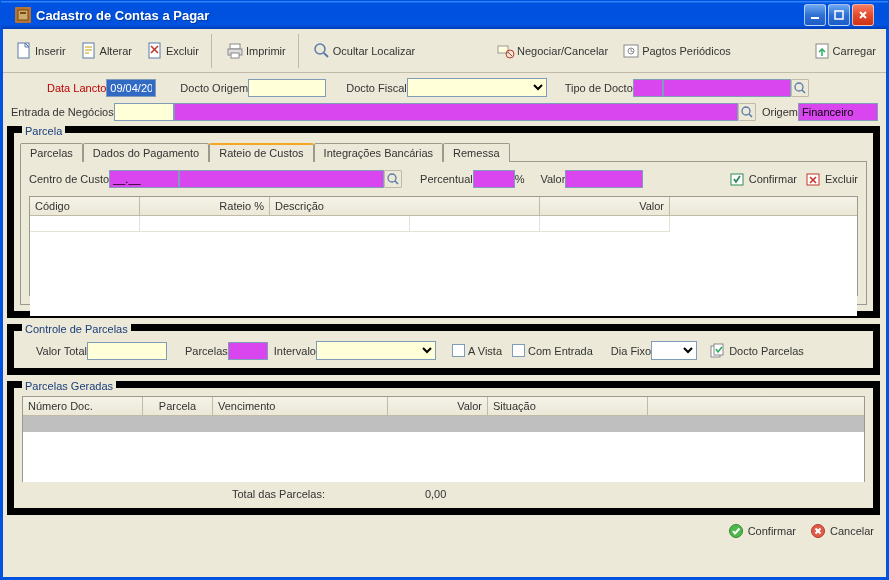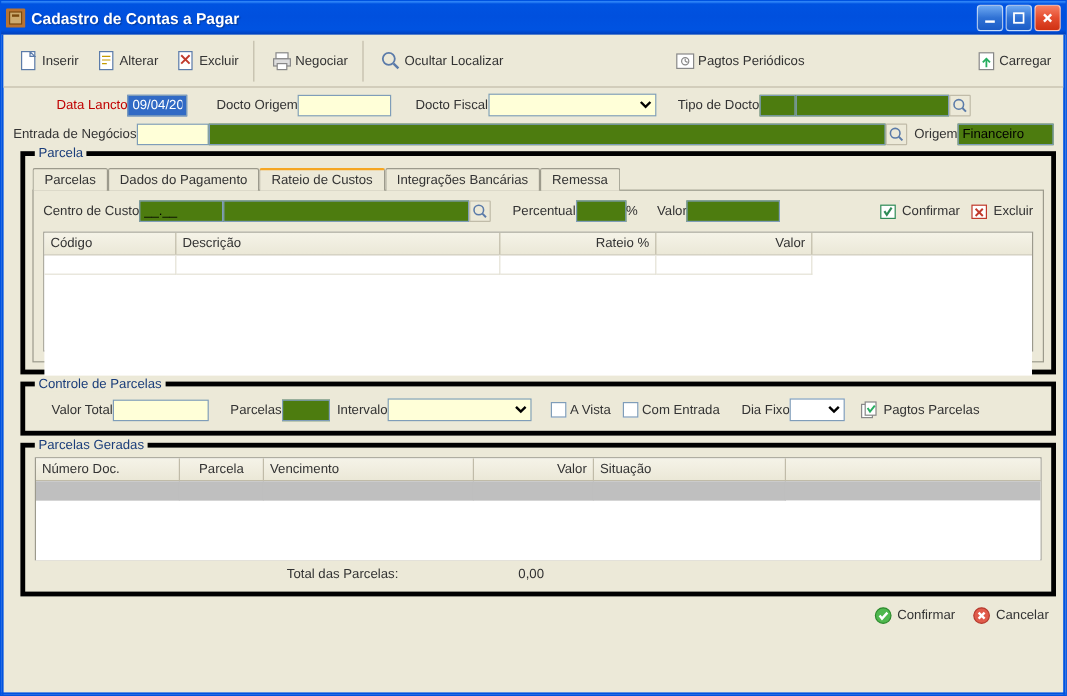--- a/index.html
+++ b/index.html
@@ -1,45 +1,45 @@
 <!DOCTYPE html>
 <html><head>
 <meta charset="utf-8">
 <style>
 * { box-sizing: border-box; margin: 0; padding: 0; }
 body { font-family: Tahoma, Arial, sans-serif; font-size: 11px; background: #0053e1; overflow: hidden; width: 889px; height: 580px; }
 
 .window { width: 889px; height: 580px; display: flex; flex-direction: column; border: 1px solid #0053e1; }
 
-.titlebar { height: 28px; background: linear-gradient(to bottom, #3e95ff 0%, #0053e1 8%, #0050de 45%, #0053e1 85%, #003db8 100%); display: flex; align-items: center; padding: 0 4px; color: white; font-weight: bold; font-size: 13px; }
+.titlebar { height: 28px; background: linear-gradient(to bottom, #3e95ff 0%, #0053e1 8%, #0050de 45%, #0053e1 85%, #003db8 100%); display: flex; align-items: center; padding: 0 14px; color: white; font-weight: bold; font-size: 13px; }
 .titlebar .app-icon { width: 16px; height: 16px; margin-right: 5px; background: #b87333; border-radius: 1px; display: flex; align-items: center; justify-content: center; font-size: 10px; }
 .titlebar .title-text { flex: 1; text-shadow: 1px 1px 1px rgba(0,0,0,.3); }
 .titlebtn { width: 22px; height: 22px; margin-left: 2px; border-radius: 3px; display: flex; align-items: center; justify-content: center; font-size: 11px; font-weight: bold; cursor: pointer; color: white; border: 1px solid rgba(255,255,255,.6); }
 .titlebtn.min, .titlebtn.max { background: linear-gradient(to bottom, #6da8f2 0%, #2f71d4 50%, #1b5cc7 100%); }
 .titlebtn.close { background: linear-gradient(to bottom, #f67e62 0%, #e44c2e 50%, #cf3113 100%); }
 
 .client { flex: 1; background: #ece9d8; border: 2px solid #0053e1; border-top: none; display: flex; flex-direction: column; padding: 0; }
 
 .toolbar { height: 44px; background: #ece9d8; display: flex; align-items: center; padding: 2px 4px; border-bottom: 1px solid #c0bba8; }
 .tbtn { display: flex; align-items: center; justify-content: center; padding: 2px 6px; cursor: pointer; color: #1b5cc7; font-size: 10px; }
 .tbtn .ico { width: 22px; height: 22px; display: flex; align-items: center; justify-content: center; }
 .tbtn .lbl { margin-top: 1px; }
 .tspacer { flex: 1; }
 
 .row { display: flex; align-items: center; padding: 3px 8px; gap: 0; flex-wrap: nowrap; }
 .lbl-red { color: #c00000; font-size: 11px; }
 .lbl { color: #333; font-size: 11px; white-space: nowrap; }
 
-input[type=text].fld { height: 18px; border: 1px solid #7f9db9; padding: 1px 3px; font-size: 11px; font-family: Tahoma, Arial, sans-serif; background: #4d7c0f; }
+input[type=text].fld { height: 18px; border: 1px solid #7f9db9; padding: 1px 3px; font-size: 11px; font-family: Tahoma, Arial, sans-serif; background: #d946ef; }
 input[type=text].fld.yellow { background: #ffffd8; }
 input[type=text].fld.sel { background: #316ac5; color: white; }
 select.combo { height: 19px; border: 1px solid #7f9db9; font-size: 11px; font-family: Tahoma, Arial, sans-serif; background: #ffffd8; }
 select.combo.white { background: white; }
 
-.gbox { border: 4px solid #000000; margin: 2px 6px 4px 14px; padding: 6px 6px 6px 6px; position: relative; }
+.gbox { border: 7px solid #000000; margin: 2px 6px 4px 4px; padding: 6px 6px 6px 6px; position: relative; }
 .gbox > .gcap { position: absolute; top: -8px; left: 8px; background: #ece9d8; padding: 0 3px; color: #1a3d7a; font-size: 11px; }
 
 .tabs { display: flex; gap: 0; margin: 0 0 -1px 0; }
 .tab { border: 1px solid #9c9a8c; border-bottom: none; background: #ece9d8; padding: 3px 9px 3px 9px; font-size: 11px; cursor: pointer; border-radius: 2px 2px 0 0; margin-right: 0px; color: #333; }
 .tab.active { background: #ece9d8; border-top: 2px solid #f5a623; padding-top: 2px; position: relative; z-index: 2; }
 .tab-body { border: 1px solid #9c9a8c; background: #ece9d8; padding: 8px; }
 
 .minibtn { width: 18px; height: 18px; border: 1px solid #c0bba8; background: #ece9d8; display: inline-flex; align-items: center; justify-content: center; cursor: pointer; border-radius: 1px; }
 
 .linkbtn { display: inline-flex; align-items: center; gap: 4px; cursor: pointer; color: #333; font-size: 11px; }
@@ -125,33 +125,43 @@
       </div>
       <div style="width:1px;height:34px;background:#c0bba8;margin:0 6px;"></div>
       <div class="tbtn">
         <span class="ico">
             <svg width="20" height="20" viewBox="0 0 20 20">
               <rect x="5" y="3" width="10" height="5" fill="#fff" stroke="#888"></rect>
               <rect x="3" y="8" width="14" height="6" fill="#ddd" stroke="#888"></rect>
               <rect x="6" y="12" width="8" height="5" fill="#fff" stroke="#888"></rect>
             </svg>
           </span>
-        <span class="lbl">Negociar</span>
+        <span class="lbl">Imprimir</span>
       </div>
       <div style="width:1px;height:34px;background:#c0bba8;margin:0 6px;"></div>
       <div class="tbtn">
         <span class="ico">
             <svg width="20" height="20" viewBox="0 0 20 20">
               <circle cx="8" cy="8" r="5" fill="none" stroke="#5b7ba9" stroke-width="1.5"></circle>
               <line x1="12" y1="12" x2="16" y2="16" stroke="#5b7ba9" stroke-width="2"></line>
             </svg>
           </span>
         <span class="lbl">Ocultar Localizar</span>
       </div>
       <div class="tspacer"></div>
+      <div class="tbtn">
+        <span class="ico">
+            <svg width="20" height="20" viewBox="0 0 20 20">
+              <rect x="2" y="5" width="10" height="7" fill="#ffd" stroke="#999"></rect>
+              <circle cx="14" cy="13" r="4" fill="none" stroke="#c0392b"></circle>
+              <line x1="12" y1="11" x2="16" y2="15" stroke="#c0392b"></line>
+            </svg>
+          </span>
+        <span class="lbl">Negociar/Cancelar</span>
+      </div>
       <div class="tbtn">
         <span class="ico">
             <svg width="20" height="20" viewBox="0 0 20 20">
               <rect x="3" y="4" width="14" height="12" fill="#fff" stroke="#888"></rect>
               <circle cx="10" cy="10" r="3" fill="none" stroke="#888"></circle>
               <line x1="10" y1="10" x2="10" y2="8" stroke="#888"></line>
               <line x1="10" y1="10" x2="12" y2="11" stroke="#888"></line>
             </svg>
           </span>
         <span class="lbl">Pagtos Periódicos</span>
@@ -254,22 +264,22 @@
                   <line x1="11" y1="6" x2="5" y2="12" stroke="#c0392b" stroke-width="1.6"></line>
                 </svg>
               </span>
             <span>Excluir</span>
           </span>
         </div>
 
         <div class="grid" style="height:100px;">
           <div class="grid-head">
             <div class="col" style="width:110px;">Código</div>
+            <div class="col" style="width:130px;justify-content:flex-end;">Rateio %</div>
             <div class="col" style="width:270px;">Descrição</div>
-            <div class="col" style="width:130px;justify-content:flex-end;">Rateio %</div>
             <div class="col" style="width:130px;justify-content:flex-end;">Valor</div>
             <div class="col" style="flex:1;border-right:none;"></div>
           </div>
           <div class="grid-body" style="height:100px;">
             <div class="row-g">
               <div class="cell" style="width:110px;"></div>
               <div class="cell" style="width:270px;"></div>
               <div class="cell" style="width:130px;"></div>
               <div class="cell" style="width:130px;"></div>
             </div>
@@ -301,21 +311,21 @@
         <select class="combo white" style="width:46px;"><option></option></select>
         <span style="width:12px;"></span>
         <span class="linkbtn">
           <span class="ic">
               <svg width="16" height="16" viewBox="0 0 16 16">
                 <rect x="2" y="3" width="9" height="11" fill="#fff" stroke="#888"></rect>
                 <rect x="5" y="1" width="9" height="11" fill="#fff" stroke="#888"></rect>
                 <polyline points="7,6 9,9 13,4" fill="none" stroke="#27ae60" stroke-width="1.6"></polyline>
               </svg>
             </span>
-          <span>Pagtos Parcelas</span>
+          <span>Docto Parcelas</span>
         </span>
       </div>
     </div>
 
     <div class="gbox" style="padding:8px;">
       <span class="gcap">Parcelas Geradas</span>
       <div class="grid" style="height:86px;">
         <div class="grid-head">
           <div class="col" style="width:120px;">Número Doc.</div>
           <div class="col" style="width:70px;justify-content:center;">Parcela</div>

